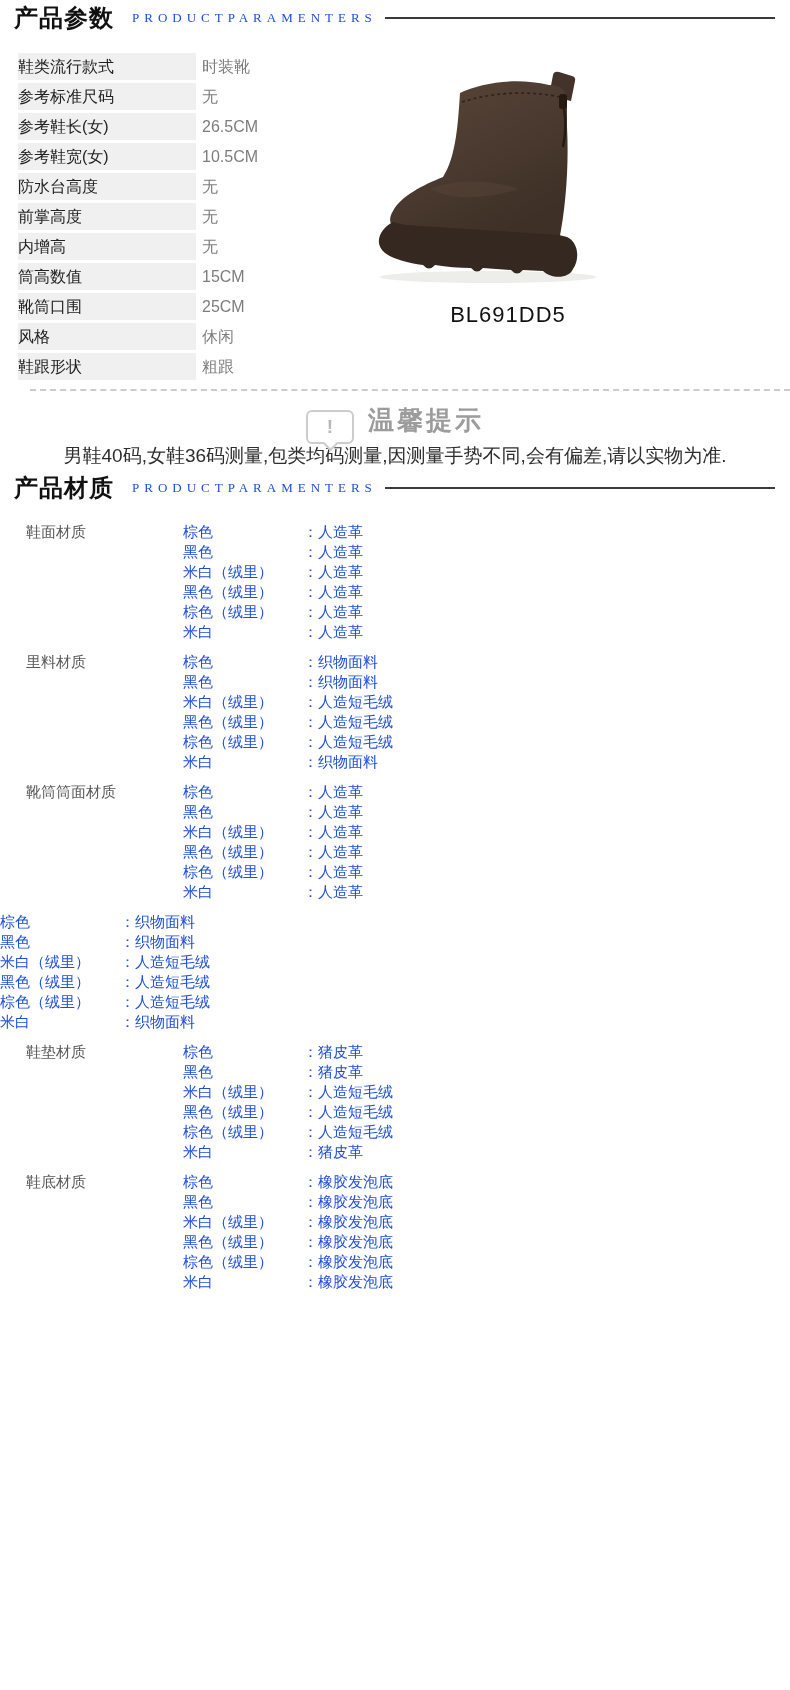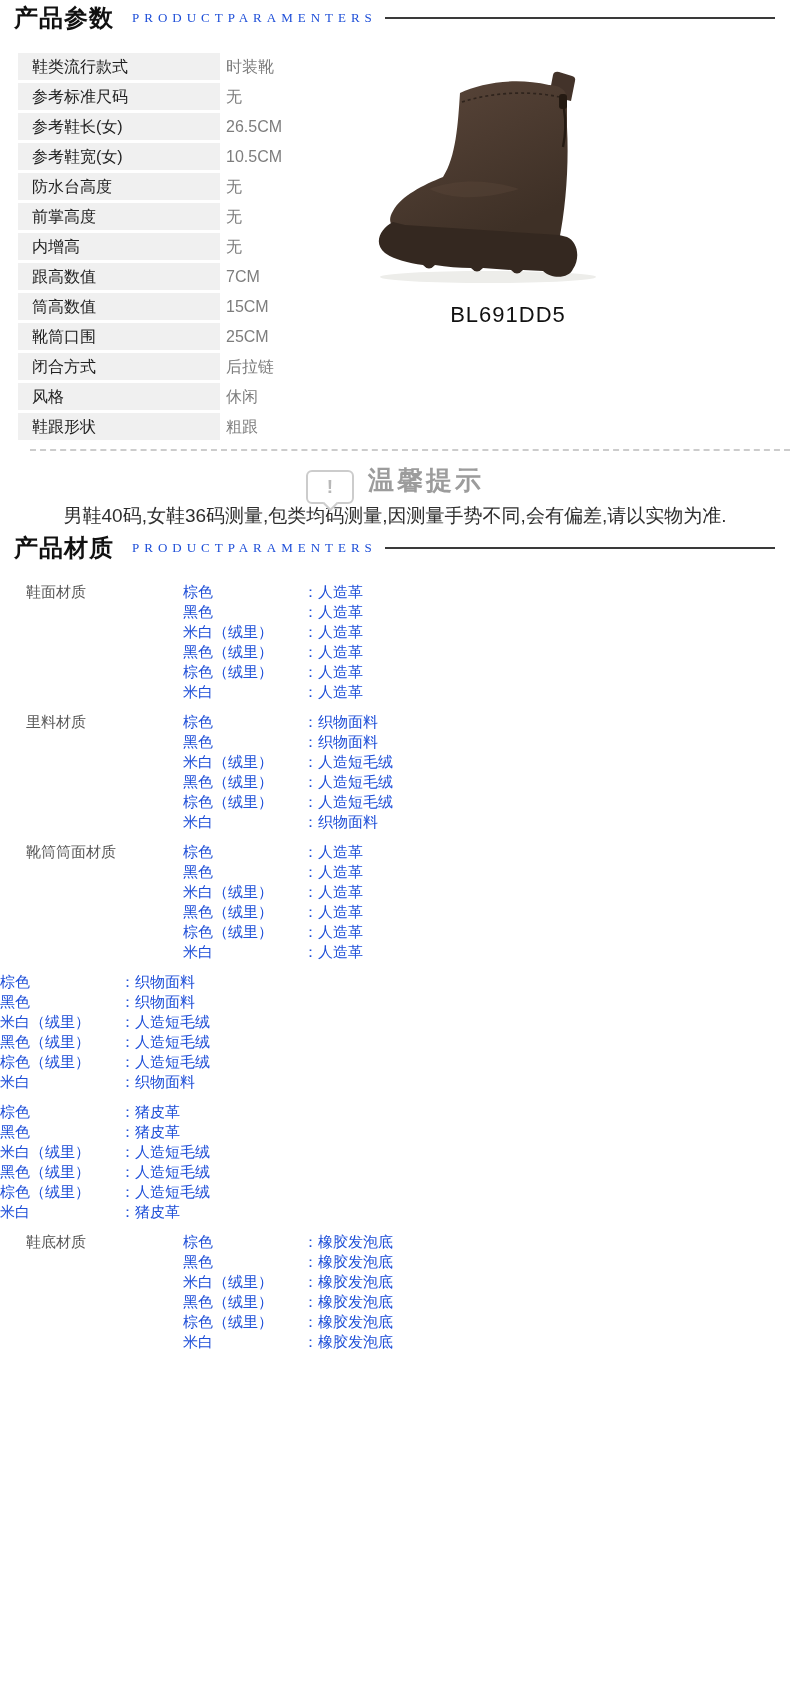--- a/index.html
+++ b/index.html
@@ -13,21 +13,21 @@
   
   .sec-header { display:flex; align-items:center; padding:0 15px 0 14px; }
   .sec-header.first { padding-top:4px; }
   .sec-title { font-size:24px; font-weight:bold; color:#111; letter-spacing:1px; line-height:28px; white-space:nowrap; }
   .sec-sub { font-size:13px; color:#1d4ed8; letter-spacing:5px; margin-left:18px; white-space:nowrap;font-family:Liberation Serif, serif; }
   .sec-rule { flex:1; height:2px; background:#3a3a3a; margin-left:8px; }
   
   .main { display:flex; margin-top:21px; }
   .spec-table { margin-left:18px; width:340px; }
   .spec-row { display:flex; margin-bottom:3px; height:27px; }
-  .spec-label { width:202px; background:#f0f0f0; font-size:16px; color:#222; line-height:27px; padding-left:14px; box-sizing:border-box; white-space:nowrap; }
+  .spec-label { width:178px; background:#f0f0f0; font-size:16px; color:#222; line-height:27px; padding-left:0; box-sizing:border-box; white-space:nowrap; }
   .spec-value { margin-left:6px; font-size:16px; color:#7d7d7d; line-height:27px; white-space:nowrap; }
   .product-col { width:300px; text-align:center; padding-top:16px; }
   .boot-figure { transform:translateX(-20px); }
   .product-name { font-size:21px; color:#333; margin-top:12px; letter-spacing:0.5px; }
   .product-model { font-size:22px; color:#111; margin-top:9px; letter-spacing:1px; }
   
   .divider { border:none; border-top:2px dashed #cccccc; margin:6px 0 0 30px; }
   .tips { text-align:center; }
   .tips-head { display:flex; justify-content:center; align-items:flex-start; margin-top:5px; height:46px; }
   .tip-icon { position:relative; width:44px; height:30px; border:2px solid #cccccc; border-radius:6px; margin-top:14px;
@@ -88,39 +88,31 @@
         <div class="spec-row">
           <div class="spec-label">前掌高度</div>
           <div class="spec-value">无</div>
         </div>
 
         <div class="spec-row">
           <div class="spec-label">内增高</div>
           <div class="spec-value">无</div>
         </div>
 
-        <div class="spec-row">
-          <div class="spec-label">跟高数值</div>
-          <div class="spec-value">7CM</div>
-        </div>
 
         <div class="spec-row">
           <div class="spec-label">筒高数值</div>
           <div class="spec-value">15CM</div>
         </div>
 
         <div class="spec-row">
           <div class="spec-label">靴筒口围</div>
           <div class="spec-value">25CM</div>
         </div>
 
-        <div class="spec-row">
-          <div class="spec-label">闭合方式</div>
-          <div class="spec-value">后拉链</div>
-        </div>
 
         <div class="spec-row">
           <div class="spec-label">风格</div>
           <div class="spec-value">休闲</div>
         </div>
 
         <div class="spec-row">
           <div class="spec-label">鞋跟形状</div>
           <div class="spec-value">粗跟</div>
         </div>
@@ -284,20 +276,21 @@
               <span class="mat-color">棕色（绒里）</span><span class="mat-value">：人造短毛绒</span>
             </div>
 
             <div class="mat-row">
               <span class="mat-color">米白</span><span class="mat-value">：织物面料</span>
             </div>
           </div>
       </div>
 
       <div class="mat-block">
+        <div class="mat-label">鞋垫材质</div>
         <div class="mat-rows">
 
             <div class="mat-row">
               <span class="mat-color">棕色</span><span class="mat-value">：猪皮革</span>
             </div>
 
             <div class="mat-row">
               <span class="mat-color">黑色</span><span class="mat-value">：猪皮革</span>
             </div>
 

